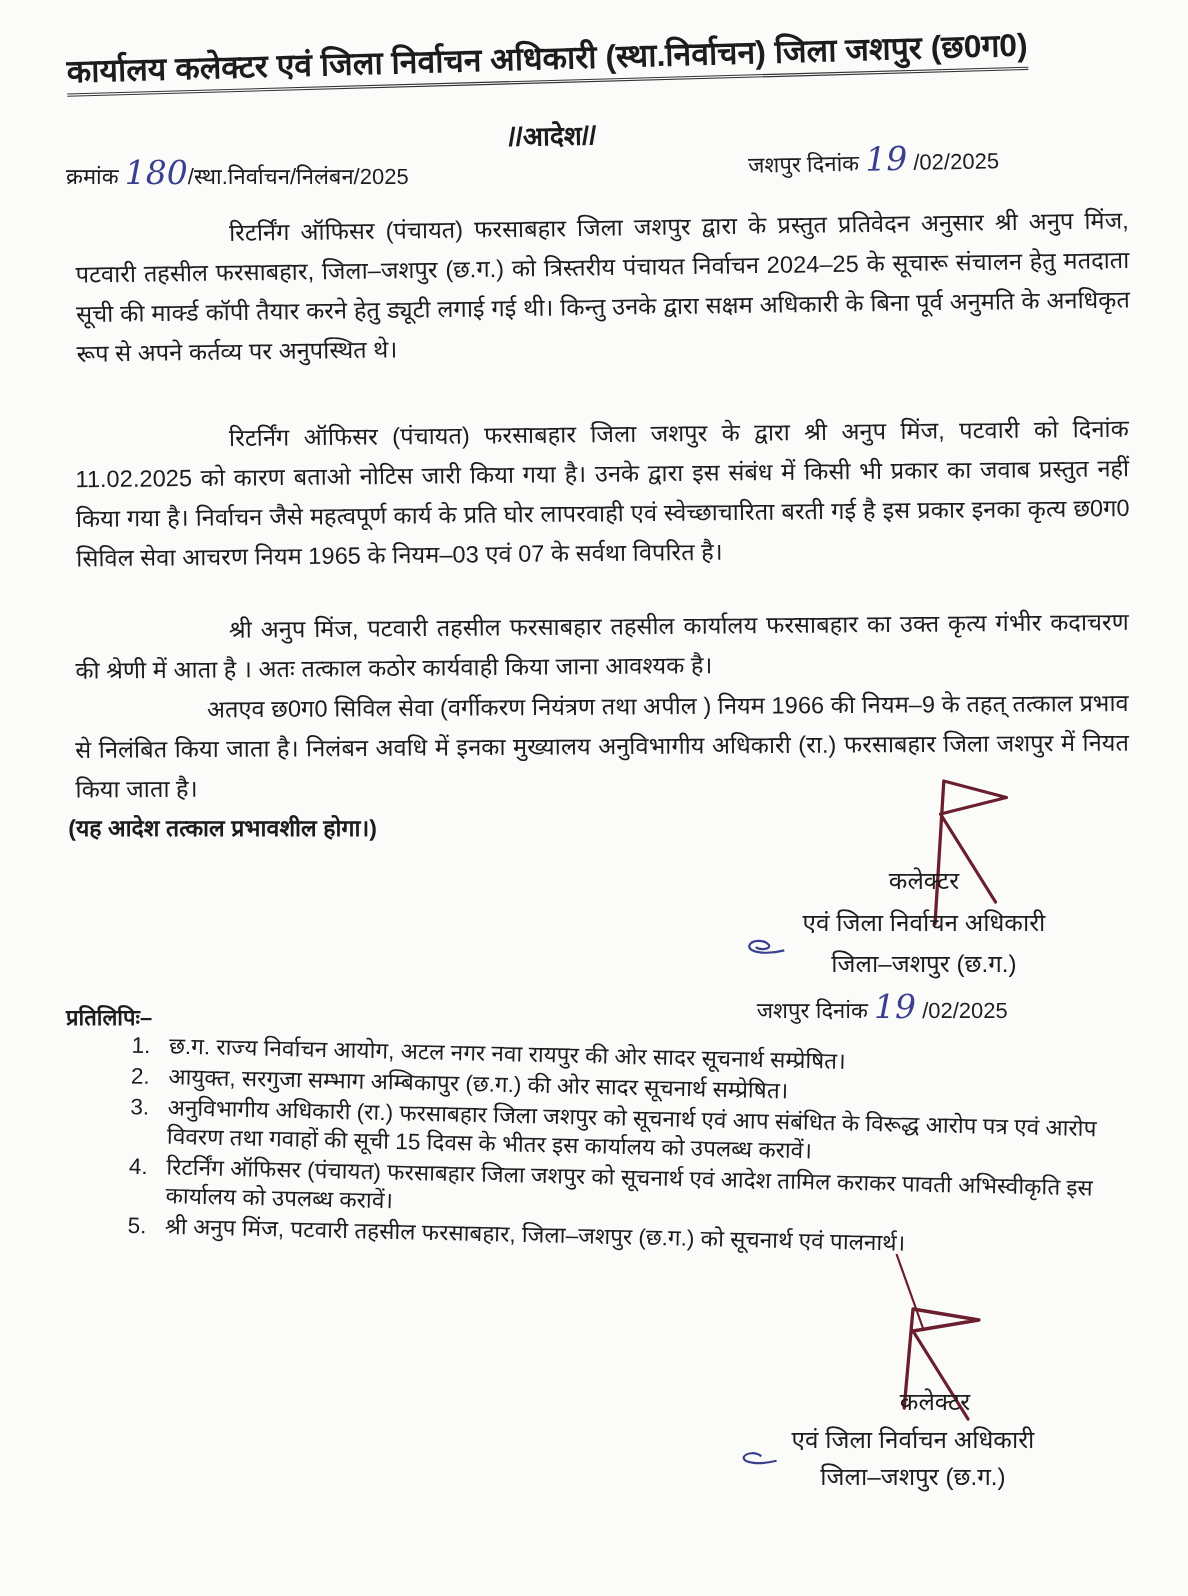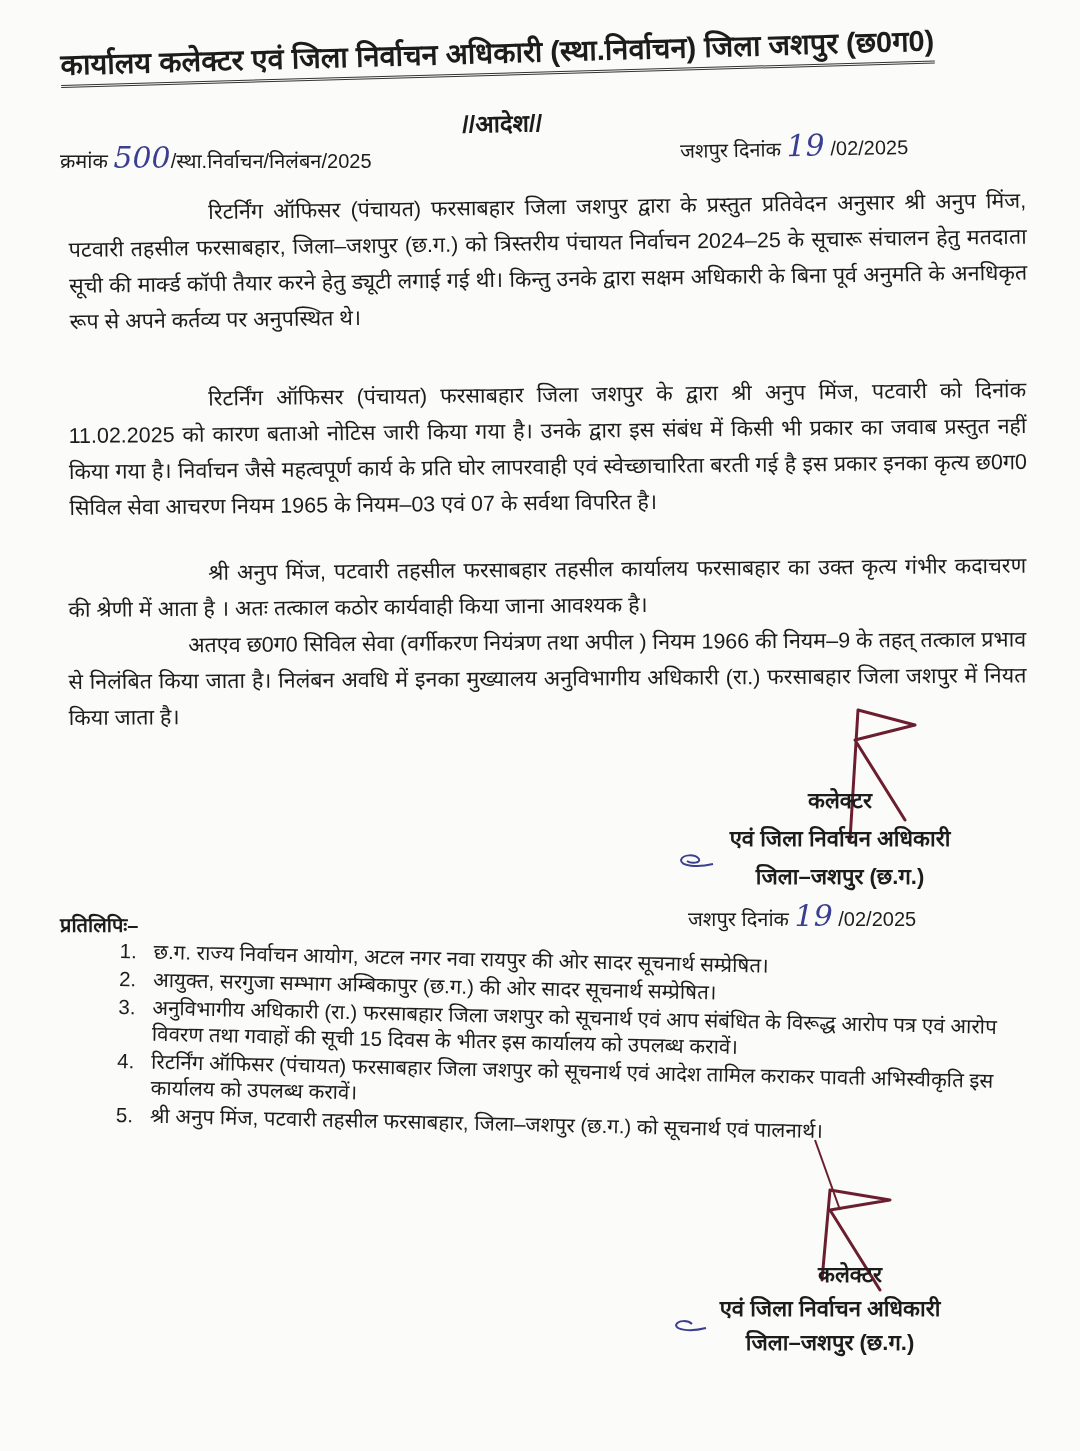--- a/index.html
+++ b/index.html
@@ -19,58 +19,59 @@
     }
     .order-title { left: 462px; top: 106px; font-size: 24px; font-weight: bold; transform: rotate(-1deg); }
     .ref { font-size: 20px; }
     .hand { font-family: "DejaVu Serif", serif; font-style: italic; color: #3a3f8f; font-size: 30px; font-weight: normal; }
     .para {
       position: absolute; left: 68px; width: 958px; font-size: 21.5px; line-height: 36px;
       text-align: justify; text-align-last: left;
     }
     .para .indent { display: inline-block; width: 140px; }
     .bold-line { left: 62px; top: 738px; font-size: 21px; font-weight: bold; }
-    .sig-block { text-align: center; font-size: 22px; font-weight: bold; line-height: 38px; }
+    .sig-block { text-align: center; font-size: 22px; font-weight: normal; line-height: 38px; }
     .cc-list { position: absolute; left: 120px; width: 880px; font-size: 20.5px; line-height: 26px; transform: rotate(1.3deg); transform-origin: left top; }
     .cc-item { display: flex; margin-bottom: 2px; }
     .cc-num { width: 34px; flex: none; }
     .cc-text { flex: 1; white-space: normal; }
     svg.sig { position: absolute; overflow: visible; }
   </style>
 </head>
 <body>
 
 <div class="page">
 
   <div class="abs heading">कार्यालय कलेक्टर एवं जिला निर्वाचन अधिकारी (स्था.निर्वाचन) जिला जशपुर (छ0ग0)</div>
   <div class="abs order-title">//आदेश//</div>
 
   <div class="abs ref" style="left:60px; top:140px;">
     <span>क्रमांक</span>
-    <span class="hand">500</span><span>/स्था.निर्वाचन/निलंबन/2025</span>
+    <span class="hand">180</span><span>/स्था.निर्वाचन/निलंबन/2025</span>
   </div>
   <div class="abs ref" style="left:680px; top:128px; transform:rotate(-1deg);">
     <span>जशपुर दिनांक</span>
     <span class="hand">19</span>
     <span>/02/2025</span>
   </div>
 
   <div class="para" style="top:196px; transform:rotate(-0.8deg); transform-origin:left top;">
     <span class="indent"></span><span>रिटर्निंग ऑफिसर (पंचायत) फरसाबहार जिला जशपुर द्वारा के प्रस्तुत प्रतिवेदन अनुसार श्री अनुप मिंज, पटवारी तहसील फरसाबहार, जिला–जशपुर (छ.ग.) को त्रिस्तरीय पंचायत निर्वाचन 2024–25 के सूचारू संचालन हेतु मतदाता सूची की मार्क्ड कॉपी तैयार करने हेतु ड्यूटी लगाई गई थी। किन्तु उनके द्वारा सक्षम अधिकारी के बिना पूर्व अनुमति के अनधिकृत रूप से अपने कर्तव्य पर अनुपस्थित थे।</span>
   </div>
   <div class="para" style="top:382px; transform:rotate(-0.6deg); transform-origin:left top;">
     <span class="indent"></span><span>रिटर्निंग ऑफिसर (पंचायत) फरसाबहार जिला जशपुर के द्वारा श्री अनुप मिंज, पटवारी को दिनांक 11.02.2025 को कारण बताओ नोटिस जारी किया गया है। उनके द्वारा इस संबंध में किसी भी प्रकार का जवाब प्रस्तुत नहीं किया गया है। निर्वाचन जैसे महत्वपूर्ण कार्य के प्रति घोर लापरवाही एवं स्वेच्छाचारिता बरती गई है इस प्रकार इनका कृत्य छ0ग0 सिविल सेवा आचरण नियम 1965 के नियम–03 एवं 07 के सर्वथा विपरित है।</span>
   </div>
   <div class="para" style="top:556px; transform:rotate(-0.5deg); transform-origin:left top;">
     <span class="indent"></span><span>श्री अनुप मिंज, पटवारी तहसील फरसाबहार तहसील कार्यालय फरसाबहार का उक्त कृत्य गंभीर कदाचरण की श्रेणी में आता है । अतः तत्काल कठोर कार्यवाही किया जाना आवश्यक है।</span>
   </div>
   <div class="para" style="top:628px; transform:rotate(-0.4deg); transform-origin:left top;">
     <span class="indent" style="width:120px;"></span><span>अतएव छ0ग0 सिविल सेवा (वर्गीकरण नियंत्रण तथा अपील ) नियम 1966 की नियम–9 के तहत् तत्काल प्रभाव से निलंबित किया जाता है। निलंबन अवधि में इनका मुख्यालय अनुविभागीय अधिकारी (रा.) फरसाबहार जिला जशपुर में नियत किया जाता है।</span>
   </div>
 
+  <div class="abs bold-line">(यह आदेश तत्काल प्रभावशील होगा।)</div>
 
   <svg class="sig" style="left:830px; top:700px;" width="100" height="130">
     <path d="M20 140 L28 10 L85 25 L25 40 L75 120" fill="none" stroke="#6b1f2e" stroke-width="3" stroke-linecap="round" stroke-linejoin="round"></path>
   </svg>
   <div class="abs sig-block" style="left:675px; top:782px; width:330px;">
     <div>कलेक्टर</div>
     <div>एवं जिला निर्वाचन अधिकारी</div>
     <div>जिला–जशपुर (छ.ग.)</div>
   </div>
   <svg class="sig" style="left:677px; top:852px;" width="40" height="18">

